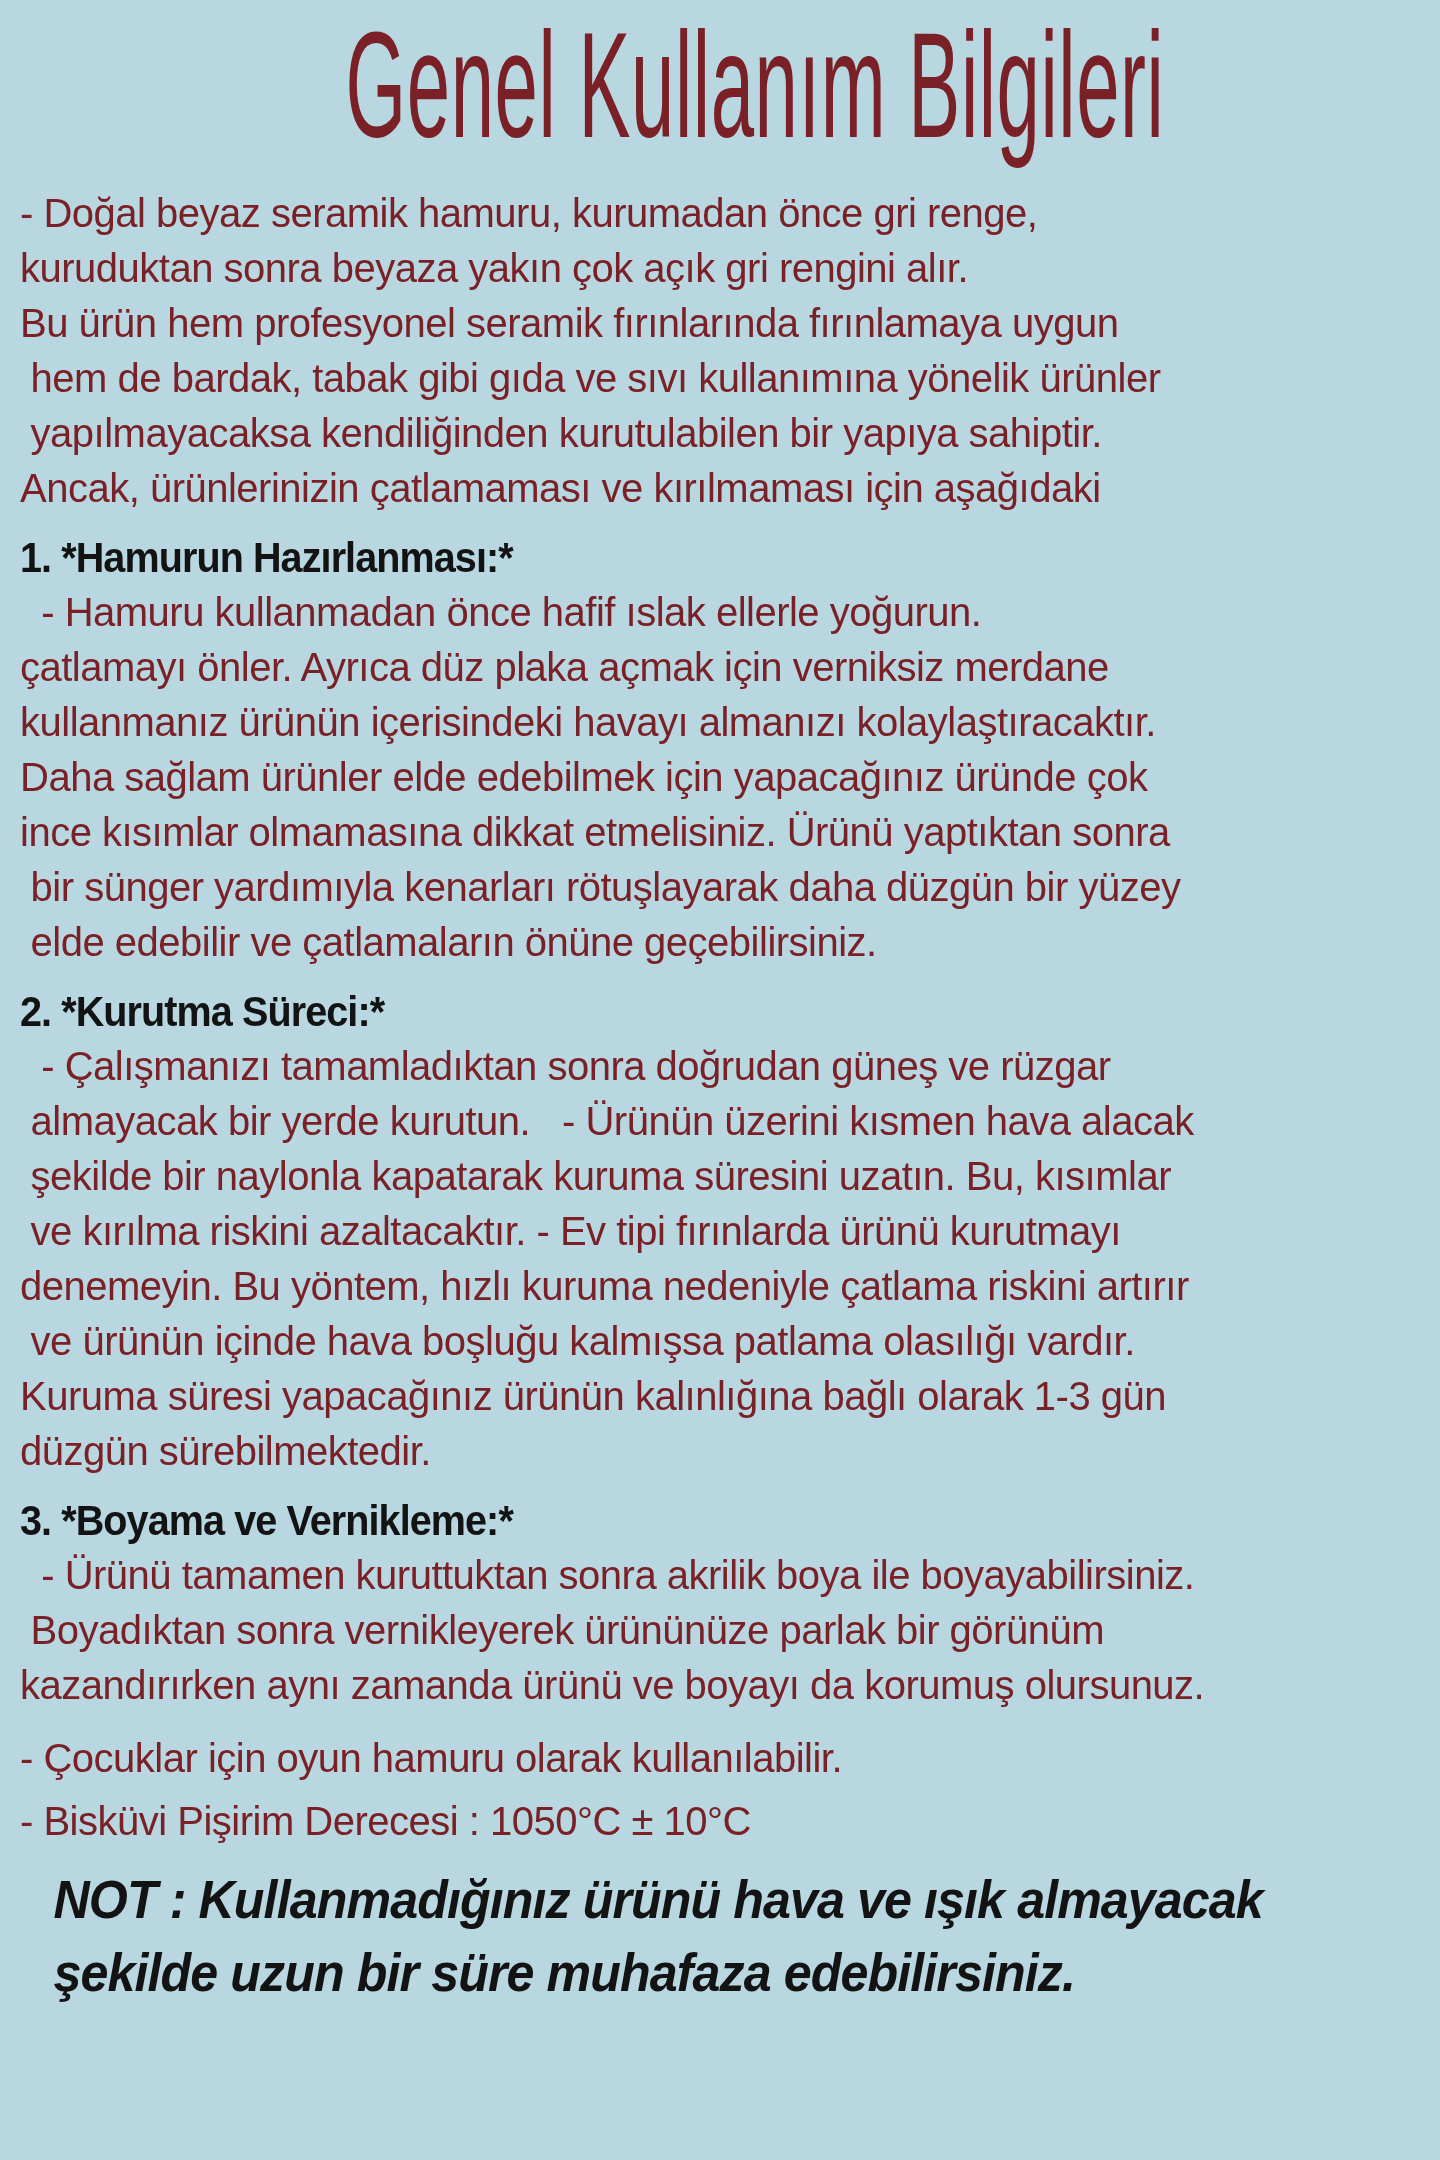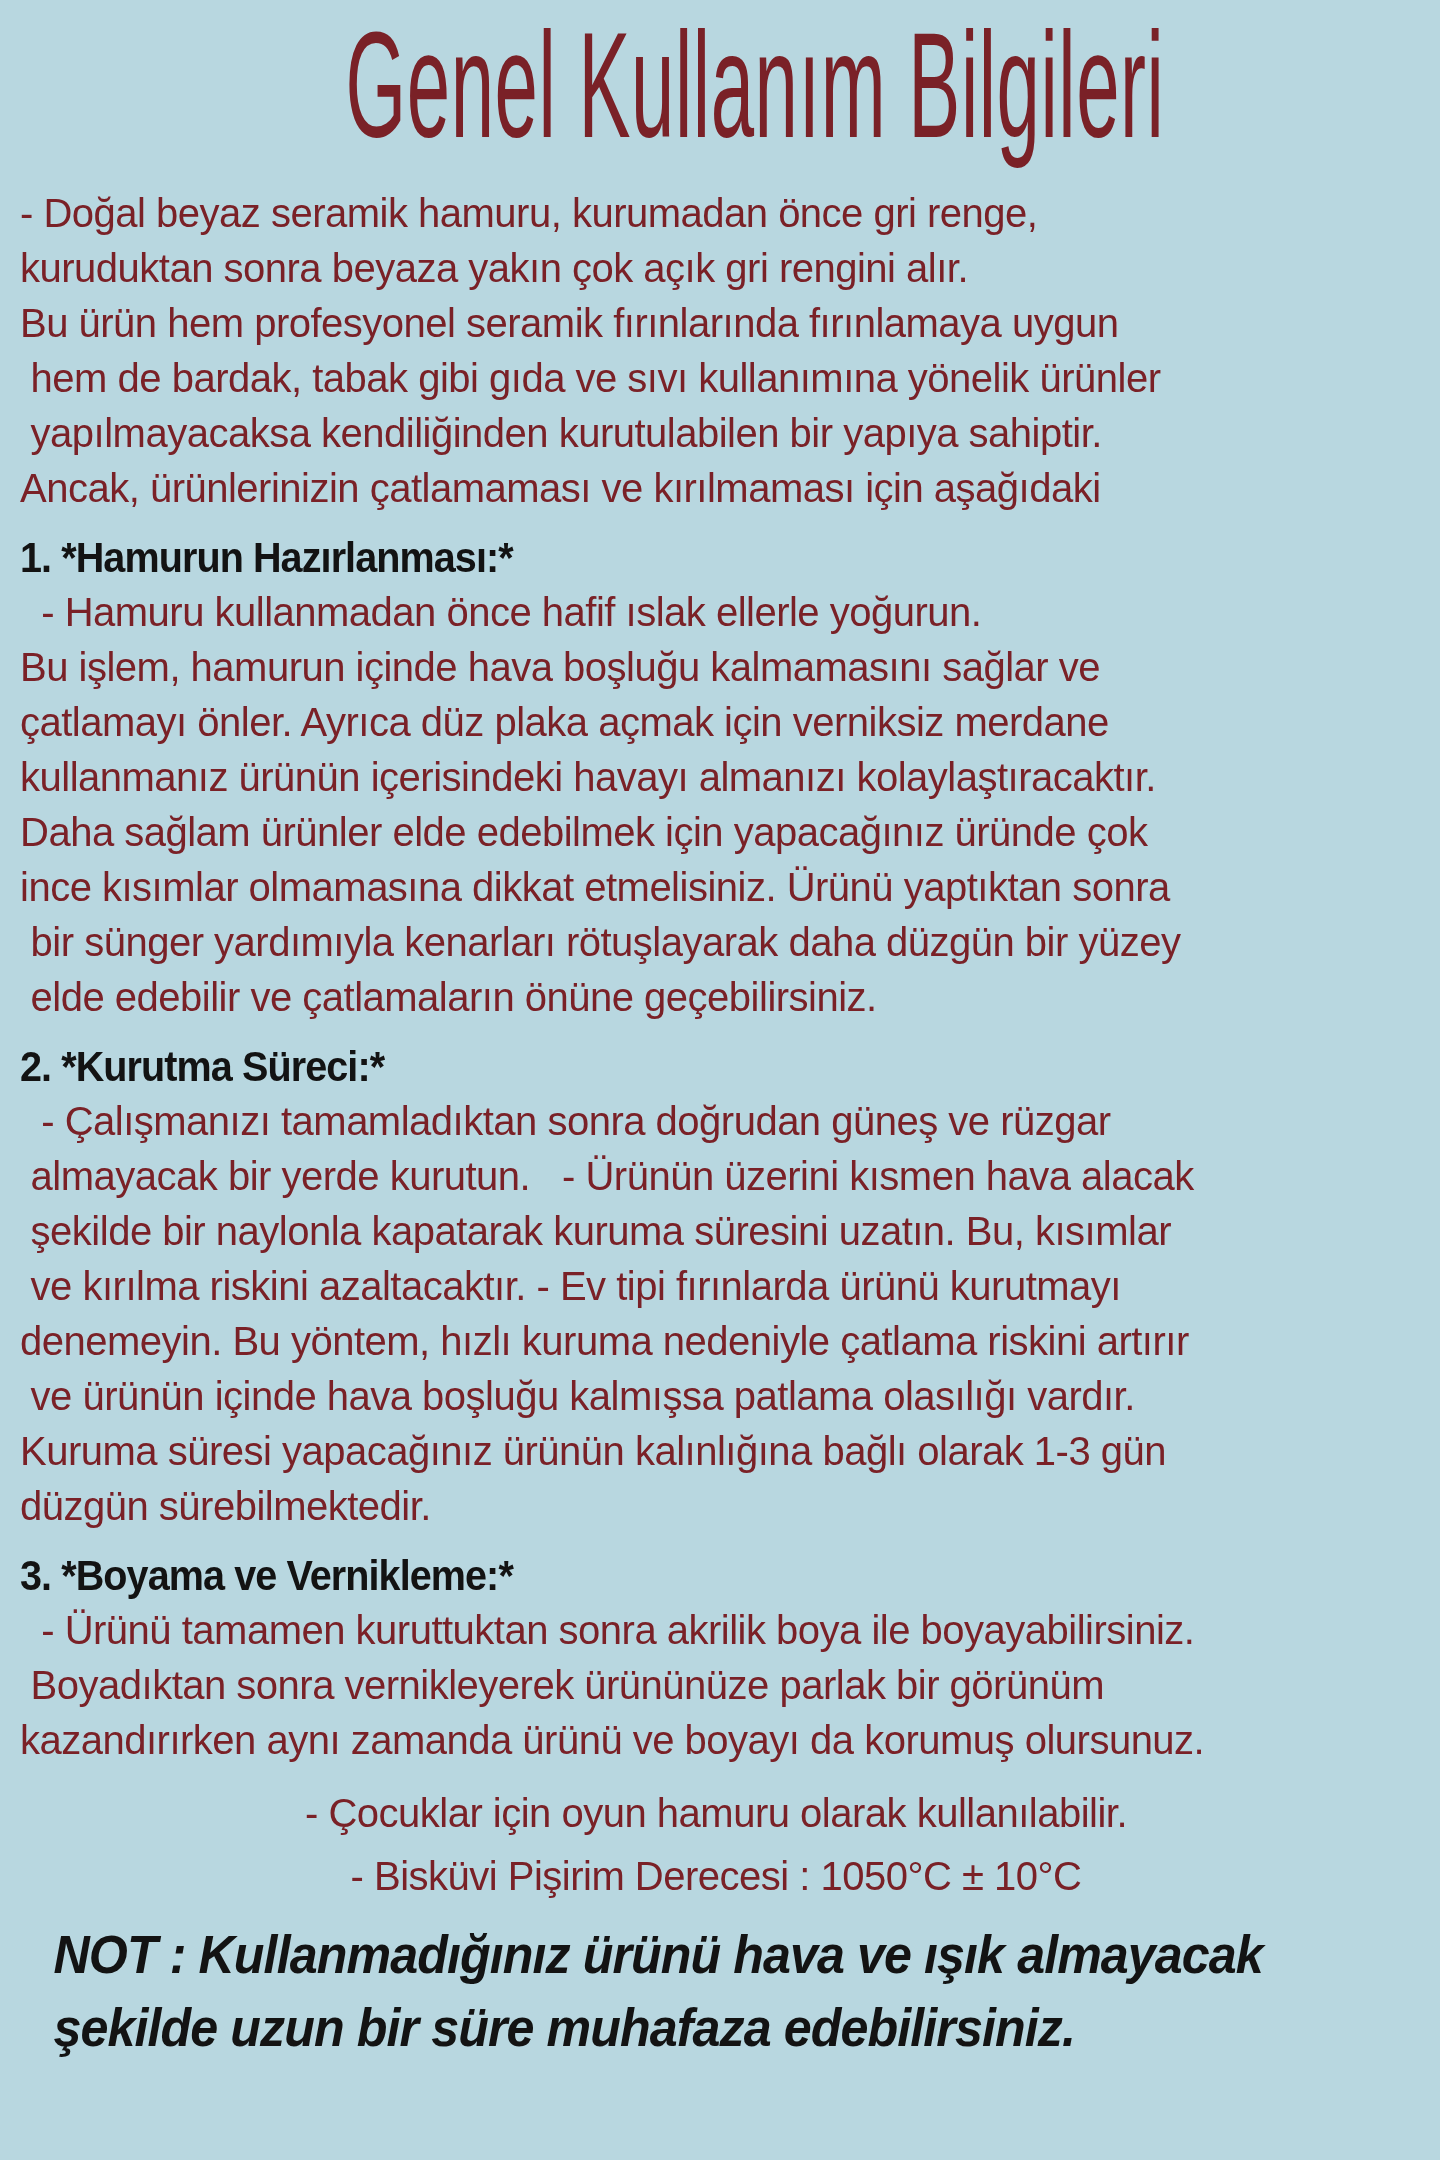--- a/index.html
+++ b/index.html
@@ -47,21 +47,20 @@
     font-weight: 700;
     font-size: 43px;
     line-height: 56px;
     margin-top: 13px;
     letter-spacing: -1px;
     transform: scaleX(0.92);
     transform-origin: 0 50%;
   }
   .line.footer {
     line-height: 63px;
-    text-align: center;
   }
   .line.body + .line.footer {
     margin-top: 14px;
   }
   .line.note {
     color: var(--heading, #131313);
     font-weight: 700;
     font-style: italic;
     font-size: 54px;
     line-height: 73px;
@@ -81,21 +80,20 @@
   <h1 class="title">Genel Kullanım Bilgileri</h1>
   <div class="content">
       <div class="line body">- Doğal beyaz seramik hamuru, kurumadan önce gri renge,</div>
       <div class="line body">kuruduktan sonra beyaza yakın çok açık gri rengini alır.</div>
       <div class="line body">Bu ürün hem profesyonel seramik fırınlarında fırınlamaya uygun</div>
       <div class="line body"> hem de bardak, tabak gibi gıda ve sıvı kullanımına yönelik ürünler</div>
       <div class="line body"> yapılmayacaksa kendiliğinden kurutulabilen bir yapıya sahiptir.</div>
       <div class="line body">Ancak, ürünlerinizin çatlamaması ve kırılmaması için aşağıdaki</div>
       <div class="line heading">1. *Hamurun Hazırlanması:*</div>
       <div class="line body">  - Hamuru kullanmadan önce hafif ıslak ellerle yoğurun.</div>
-      <div class="line body">Bu işlem, hamurun içinde hava boşluğu kalmamasını sağlar ve</div>
       <div class="line body">çatlamayı önler. Ayrıca düz plaka açmak için verniksiz merdane</div>
       <div class="line body">kullanmanız ürünün içerisindeki havayı almanızı kolaylaştıracaktır.</div>
       <div class="line body">Daha sağlam ürünler elde edebilmek için yapacağınız üründe çok</div>
       <div class="line body">ince kısımlar olmamasına dikkat etmelisiniz. Ürünü yaptıktan sonra</div>
       <div class="line body"> bir sünger yardımıyla kenarları rötuşlayarak daha düzgün bir yüzey</div>
       <div class="line body"> elde edebilir ve çatlamaların önüne geçebilirsiniz.</div>
       <div class="line heading">2. *Kurutma Süreci:*</div>
       <div class="line body">  - Çalışmanızı tamamladıktan sonra doğrudan güneş ve rüzgar</div>
       <div class="line body"> almayacak bir yerde kurutun.   - Ürünün üzerini kısmen hava alacak</div>
       <div class="line body"> şekilde bir naylonla kapatarak kuruma süresini uzatın. Bu, kısımlar</div>

